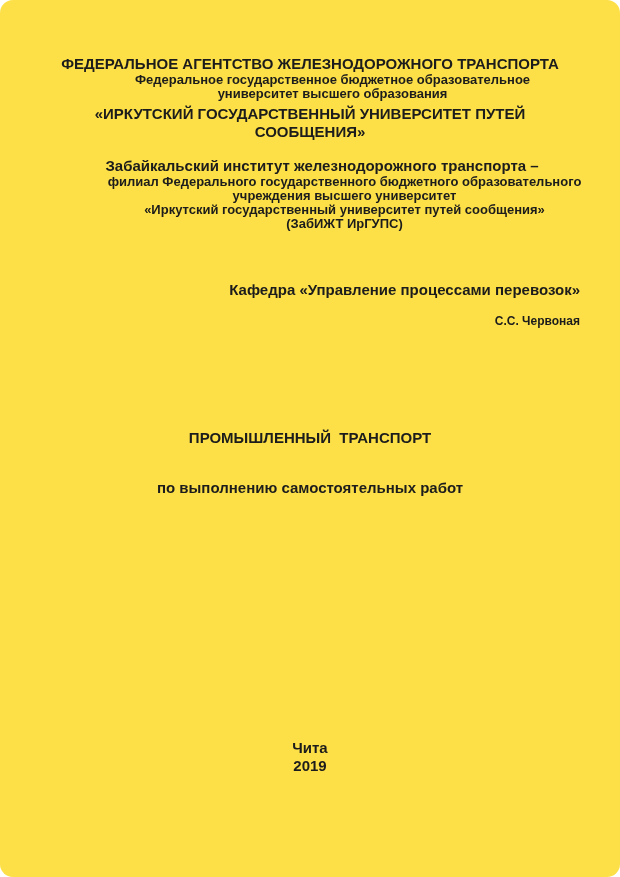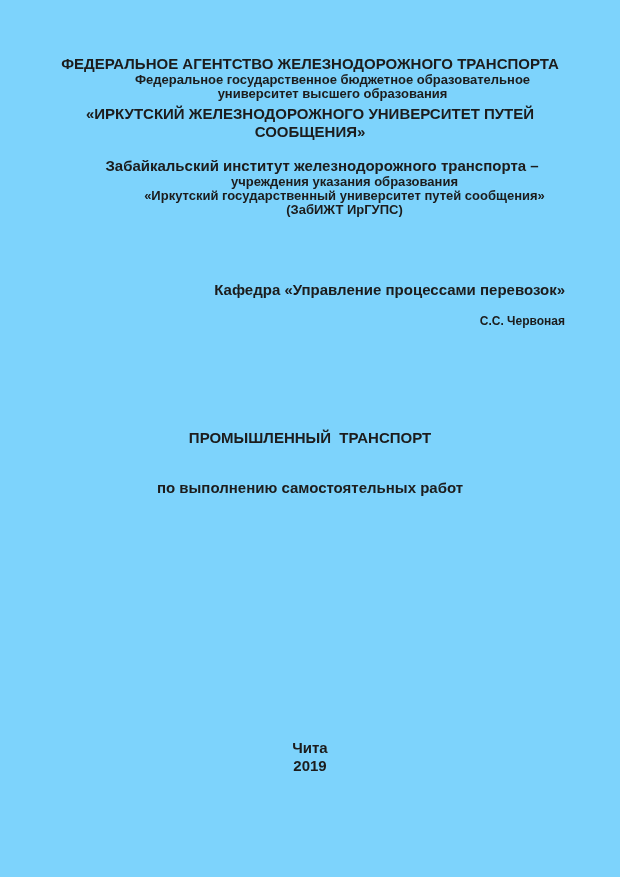--- a/index.html
+++ b/index.html
@@ -4,30 +4,31 @@
 <style>
   html, body {
     margin: 0;
     padding: 0;
     background: #ffffff;
   }
   .page {
     position: relative;
     width: 620px;
     height: 877px;
-    background: #7dd3fc;
+    background: #fde047;
     overflow: hidden;
     font-family: "Liberation Sans", sans-serif;
     font-weight: 700;
     color: #1c1c1c;
+    border-radius: 13px;
     -webkit-font-smoothing: antialiased;
   }
   .abs { position: absolute; }
   .center { left: 0; right: 0; text-align: center; }
-  .right-block { right: 55px; text-align: right; }
+  .right-block { right: 40px; text-align: right; }
 
   .fs-lg  { font-size: 15px; line-height: 19px; }
   .fs-md  { font-size: 15px; line-height: 18px; }
   .fs-sm  { font-size: 13px; line-height: 14px; padding-left: 45px; }
 
   .top-block    { top: 54px; }
   .univ-name    { margin-top: 4px; }
   .branch-block { top: 156px; margin-left: 24px; }
 
   .dept-line    { top: 280px; font-size: 15px; line-height: 19px; }
@@ -53,28 +54,29 @@
 </head>
 <body>
 
 <div class="page">
 
   <div class="abs center top-block">
     <div class="fs-lg">ФЕДЕРАЛЬНОЕ АГЕНТСТВО ЖЕЛЕЗНОДОРОЖНОГО ТРАНСПОРТА</div>
     <div class="fs-sm">Федеральное государственное бюджетное образовательное</div>
     <div class="fs-sm">университет высшего образования</div>
     <div class="univ-name">
-      <div class="fs-md">«ИРКУТСКИЙ ЖЕЛЕЗНОДОРОЖНОГО УНИВЕРСИТЕТ ПУТЕЙ</div>
+      <div class="fs-md">«ИРКУТСКИЙ ГОСУДАРСТВЕННЫЙ УНИВЕРСИТЕТ ПУТЕЙ</div>
       <div class="fs-md">СООБЩЕНИЯ»</div>
     </div>
   </div>
 
   <div class="abs center branch-block">
     <div class="fs-lg">Забайкальский институт железнодорожного транспорта –</div>
-    <div class="fs-sm">учреждения указания образования</div>
+    <div class="fs-sm">филиал Федерального государственного бюджетного образовательного</div>
+    <div class="fs-sm">учреждения высшего университет</div>
     <div class="fs-sm">«Иркутский государственный университет путей сообщения»</div>
     <div class="fs-sm">(ЗабИЖТ ИрГУПС)</div>
   </div>
 
   <div class="abs right-block dept-line">Кафедра «Управление процессами перевозок»</div>
 
   <div class="abs right-block author-line">С.С. Червоная</div>
 
   <div class="abs center doc-title">ПРОМЫШЛЕННЫЙ  ТРАНСПОРТ</div>
 

